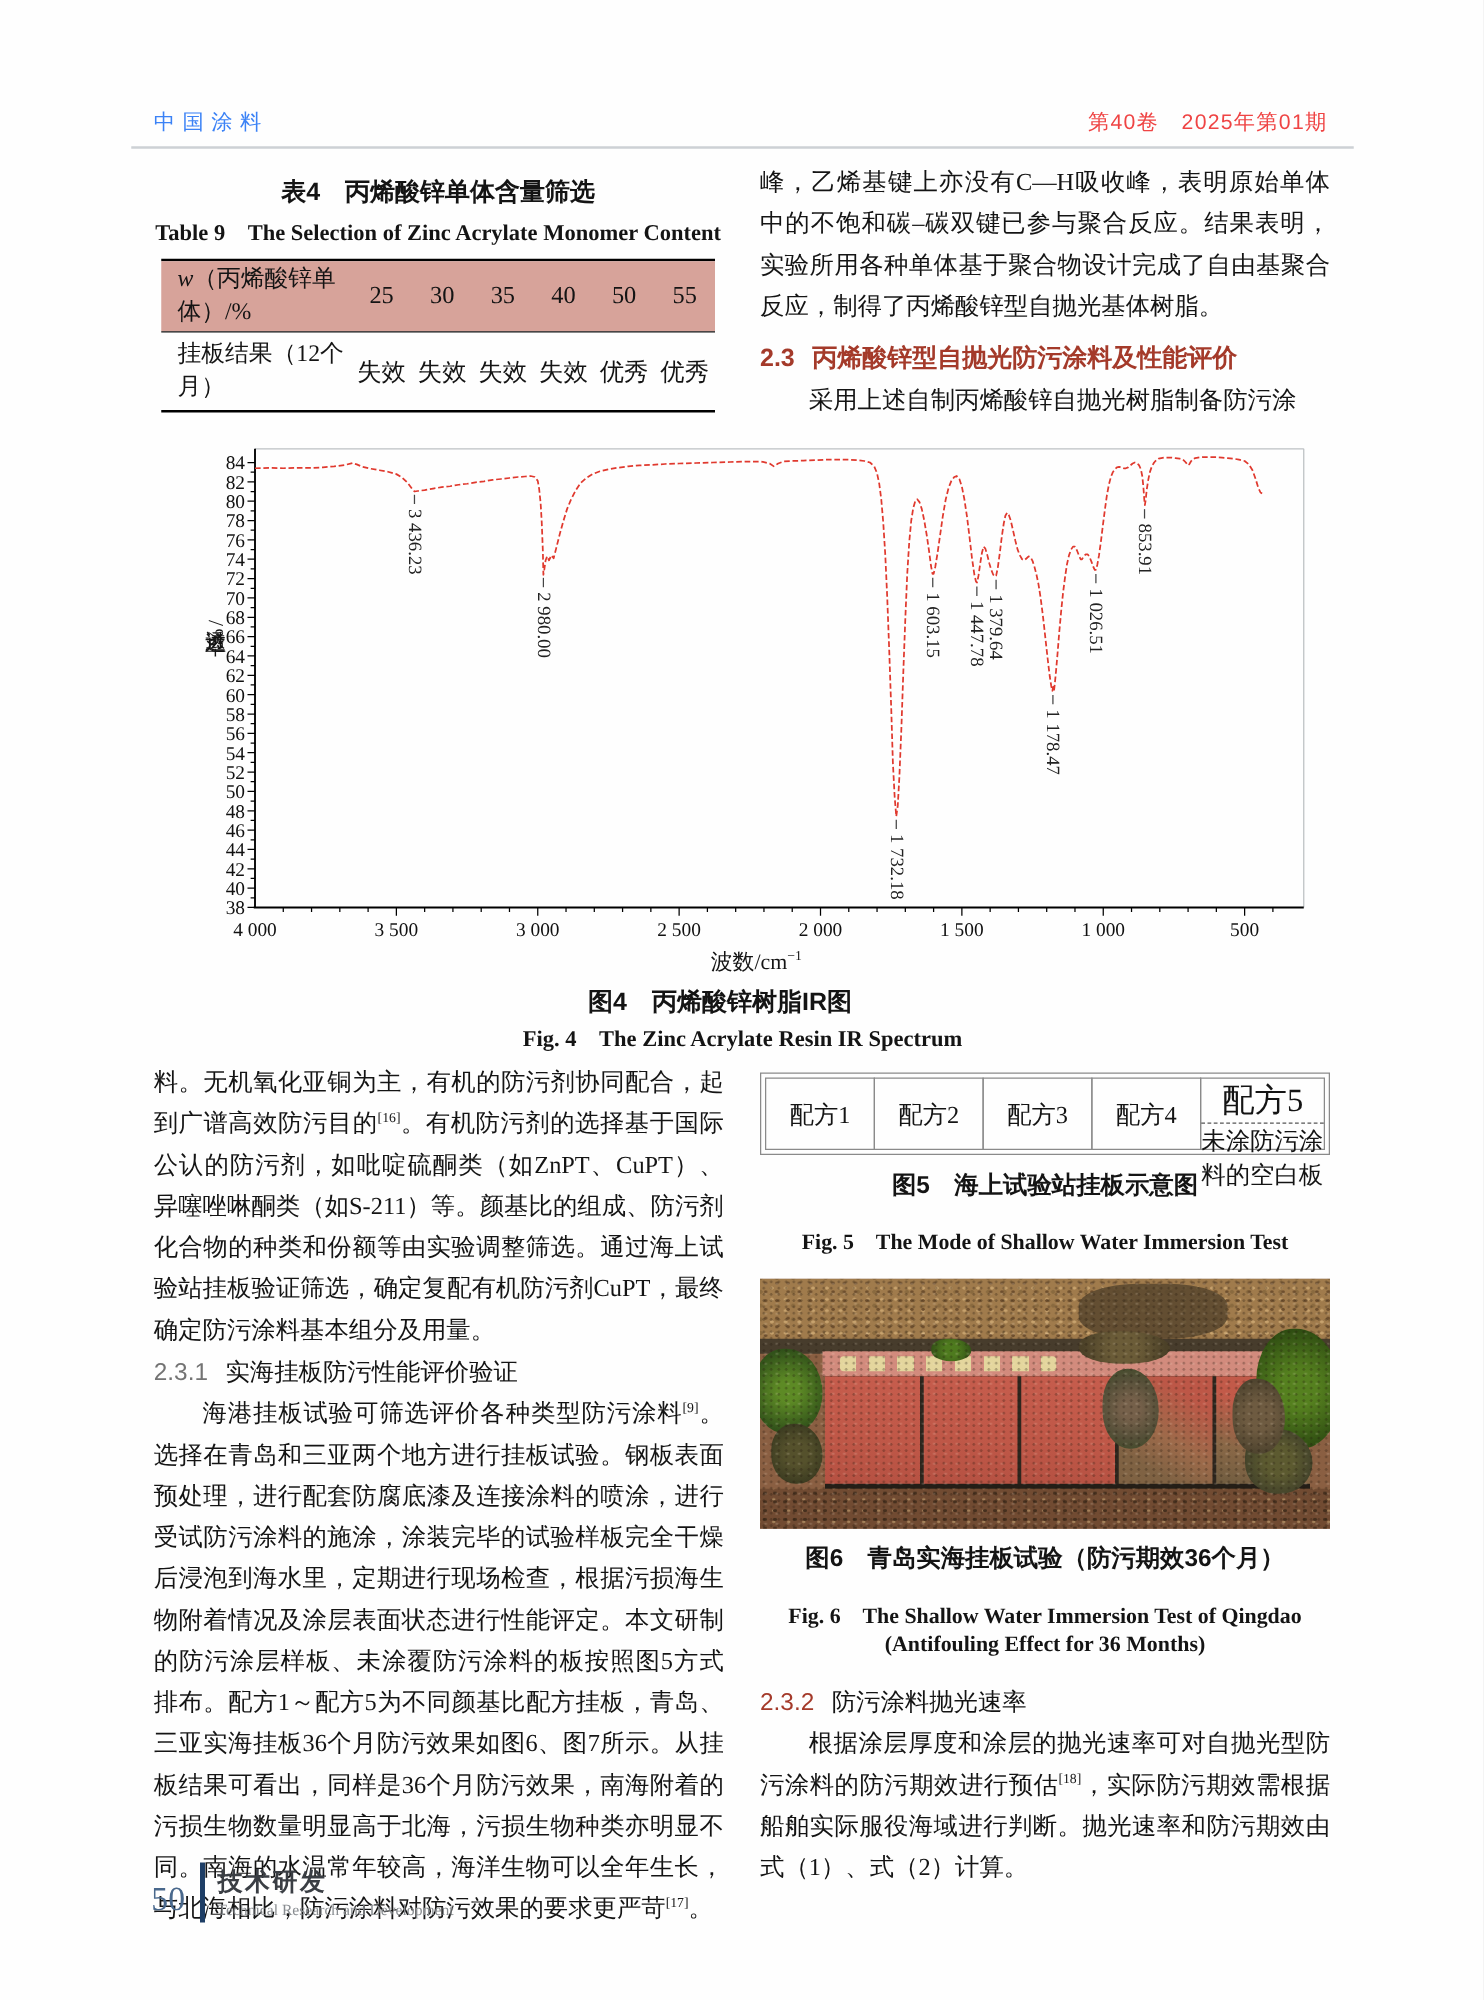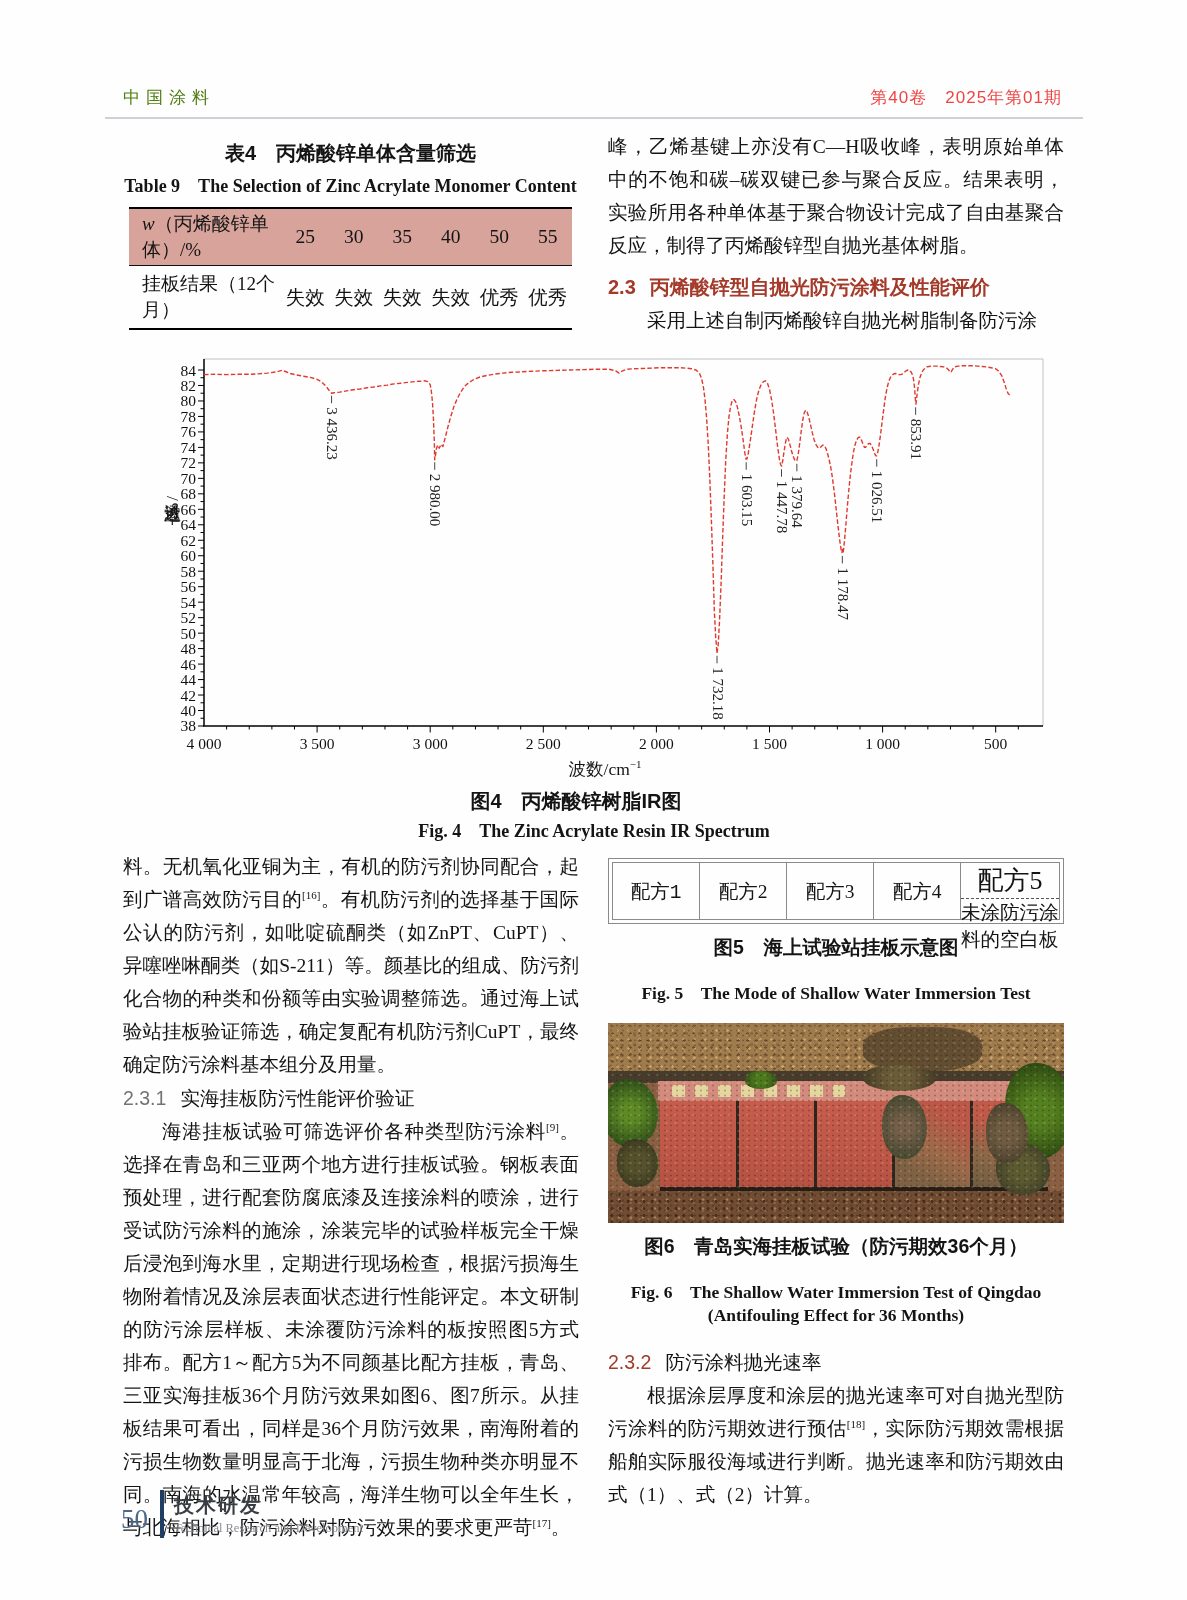--- a/index.html
+++ b/index.html
@@ -1,21 +1,21 @@
 <!DOCTYPE html>
 <html><head>
 <meta charset="utf-8">
 <style>
   html,body{margin:0;padding:0;background:#e8e8e8;}
   .page{position:relative;width:1187px;height:1600px;margin:0 auto;background:#fefefe;
         font-family:"Liberation Serif","DejaVu Serif",serif;color:#141414;overflow:hidden;}
   .sans{font-family:"Liberation Sans","DejaVu Sans",sans-serif;}
 
   
-  .hdr-left{position:absolute;left:123px;top:86px;font-size:17px;color:#4d7c0f;letter-spacing:6px;}
+  .hdr-left{position:absolute;left:123px;top:86px;font-size:17px;color:#3b82f6;letter-spacing:6px;}
   .hdr-right{position:absolute;right:125px;top:86px;font-size:17px;color:#ef4444;letter-spacing:1px;}
   .hdr-rule{position:absolute;left:105px;top:117px;width:978px;height:2px;background:#cdd1d5;}
 
   
   .tbl-block{position:absolute;left:123px;top:140px;width:455px;}
   .tbl-title-cn{text-align:center;font-weight:bold;font-size:20px;margin-bottom:7px;}
   .tbl-title-en{text-align:center;font-weight:bold;font-size:18px;margin-bottom:9px;}
   .t4{margin:0 6px;border-top:2.5px solid #000;border-bottom:2.5px solid #000;}
   .t4-row{display:flex;align-items:center;min-height:56px;}
   .t4-row.res{border-top:1.5px solid #111;min-height:62px;}
@@ -50,21 +50,21 @@
 
   
   .lc2{position:absolute;left:123px;top:850px;width:456px;}
   .rc2{position:absolute;left:608px;top:850px;width:456px;}
 
   
   .fig5-box{border:1.5px solid #8a8a8a;padding:3px;height:58px;margin-top:8px;}
   .fig5-grid{display:flex;height:100%;}
   .f5cell{border:1px solid #8a8a8a;margin-left:-1px;flex:0 0 86px;display:flex;align-items:center;
           justify-content:center;font-size:19.5px;}
-  .f5cell:first-child{margin-left:0;font-family:Liberation Mono, monospace;}
+  .f5cell:first-child{margin-left:0;}
   .f5cell5{flex:1;display:flex;flex-direction:column;border:1px solid #8a8a8a;margin-left:-1px;}
   .f5top{flex:1;border-bottom:1.5px dashed #555;display:flex;align-items:center;justify-content:center;font-size:26px;}
   .f5bot{flex:1;display:flex;align-items:center;justify-content:center;font-size:19.5px;}
   .cap-cn{margin-top:10px;text-align:center;font-weight:bold;font-size:19.5px;}
   .cap-en{margin-top:20px;text-align:center;font-weight:bold;font-size:17.5px;}
 
   
   .photo{position:relative;margin-top:18px;height:200px;background:#8a5f42;overflow:hidden;}
   .ph{position:absolute;}
   .ph-top{top:0;left:0;right:0;height:26%;background-color:#a07b4c;

